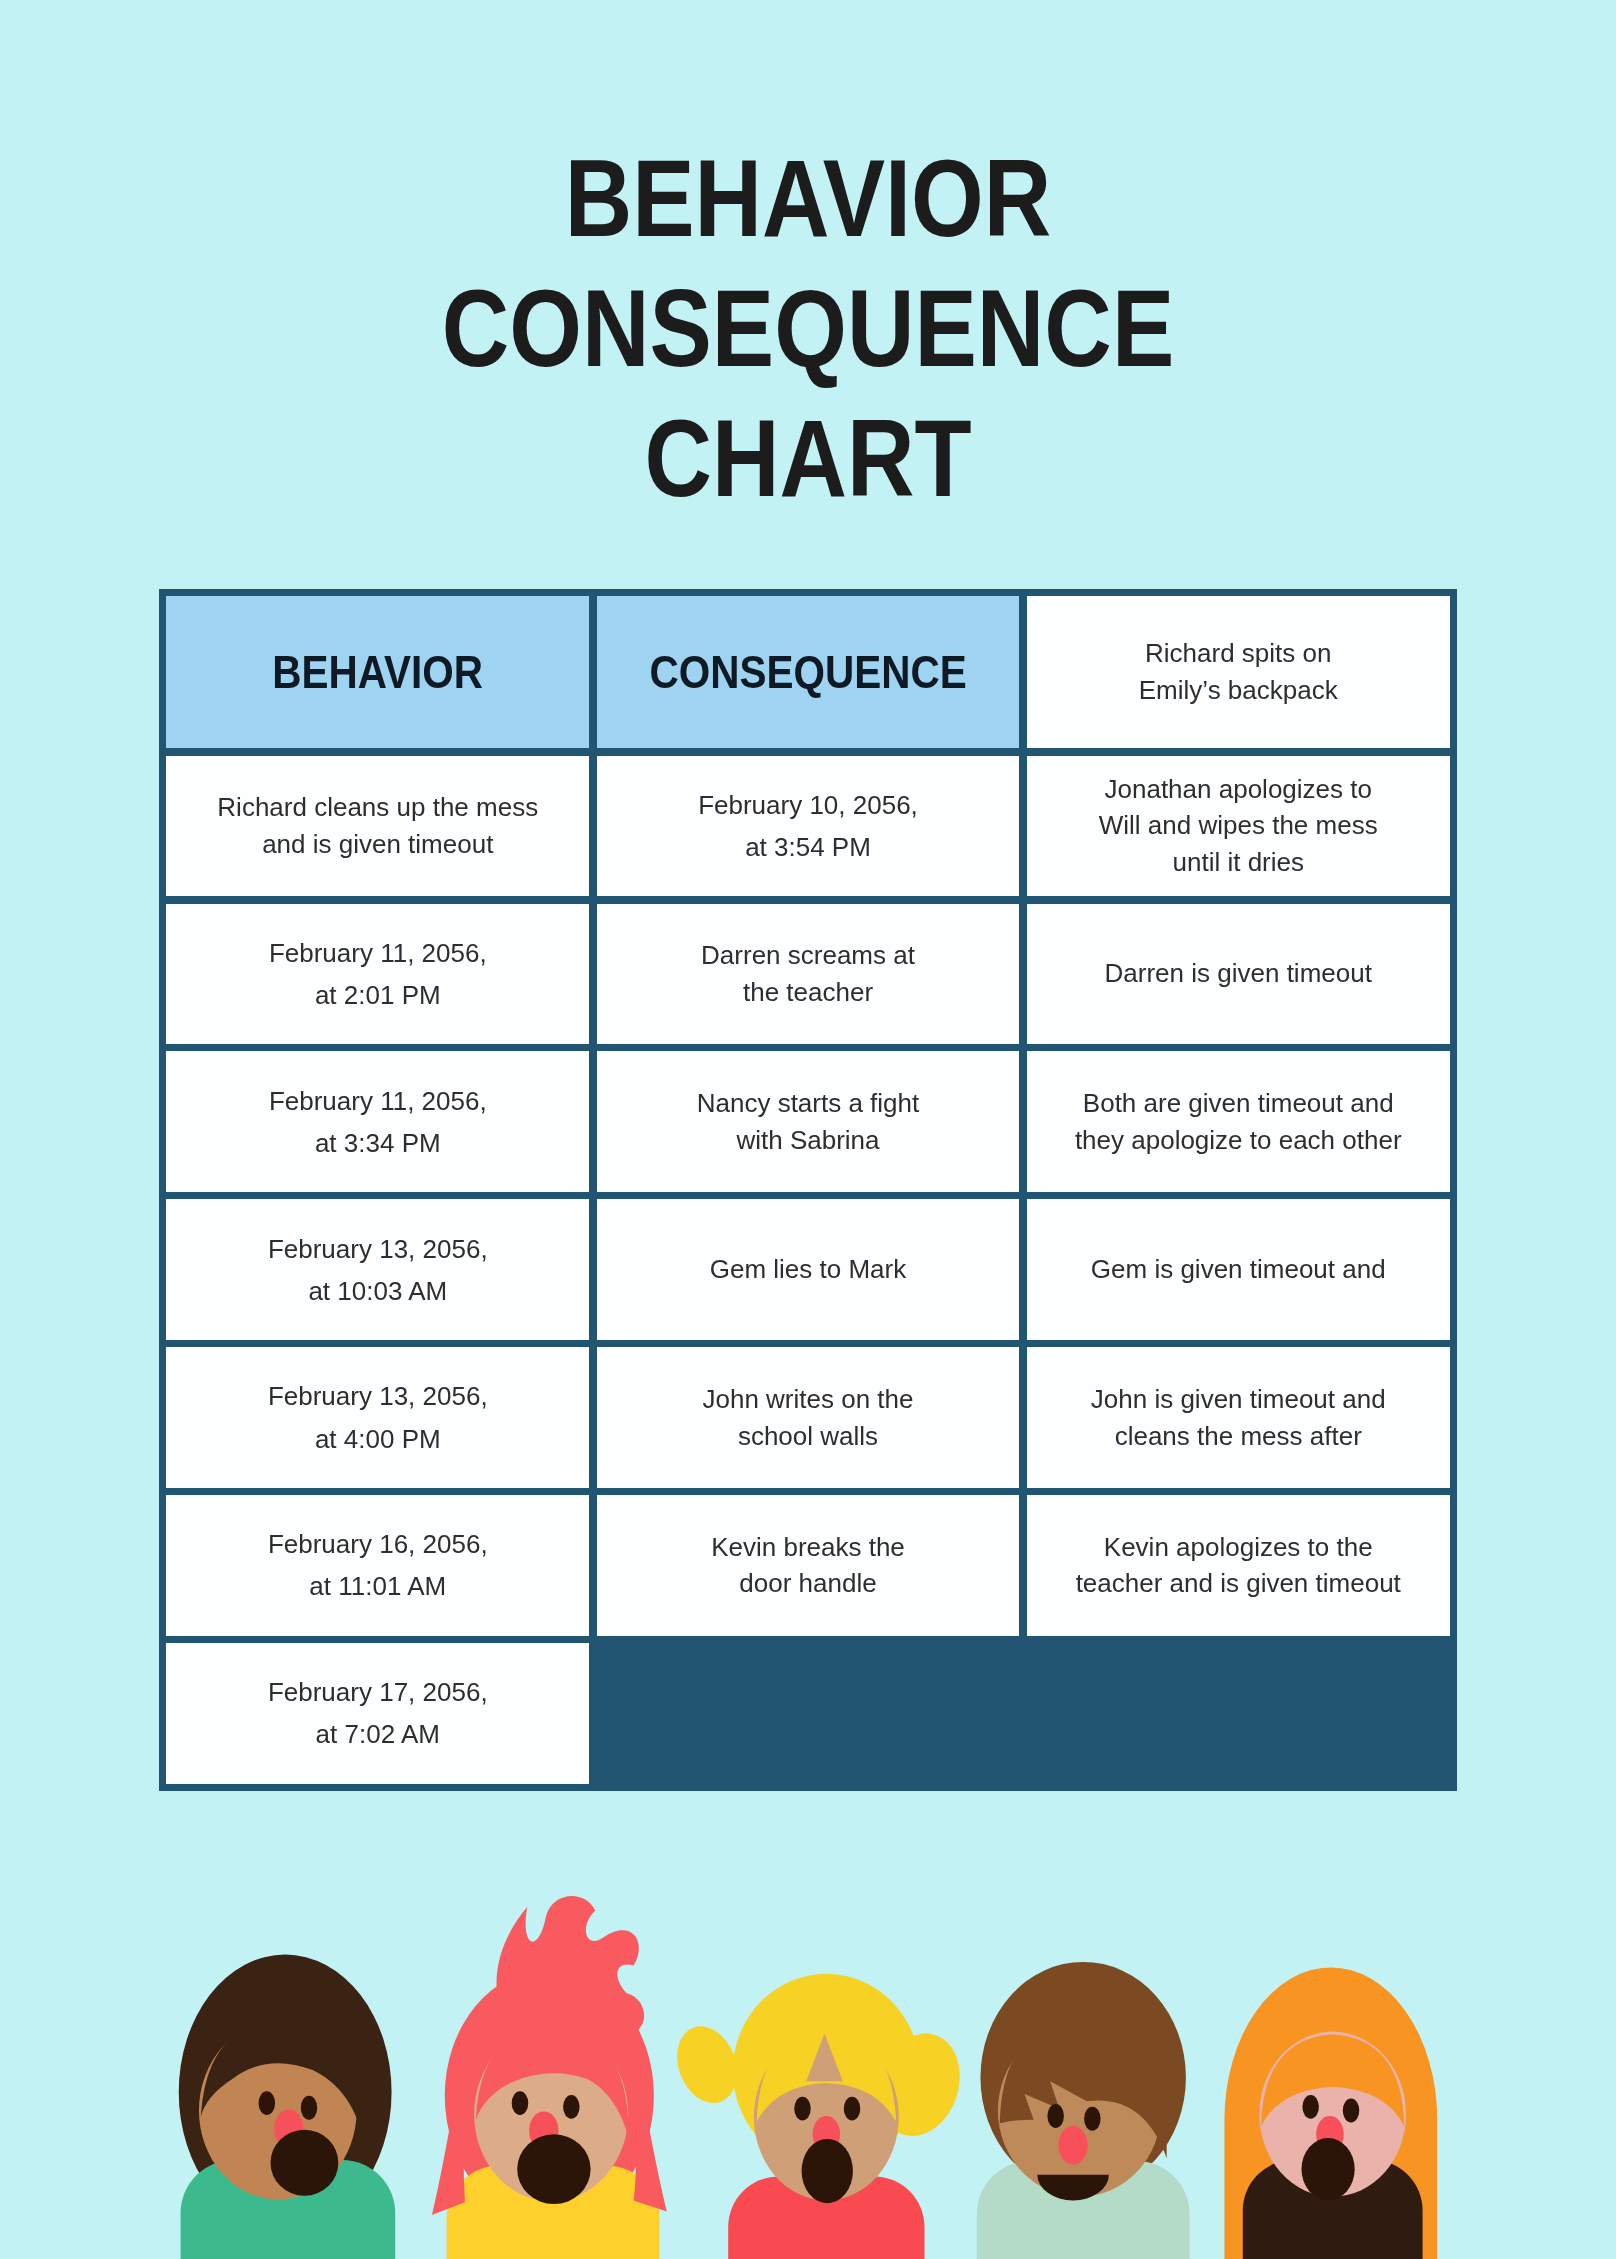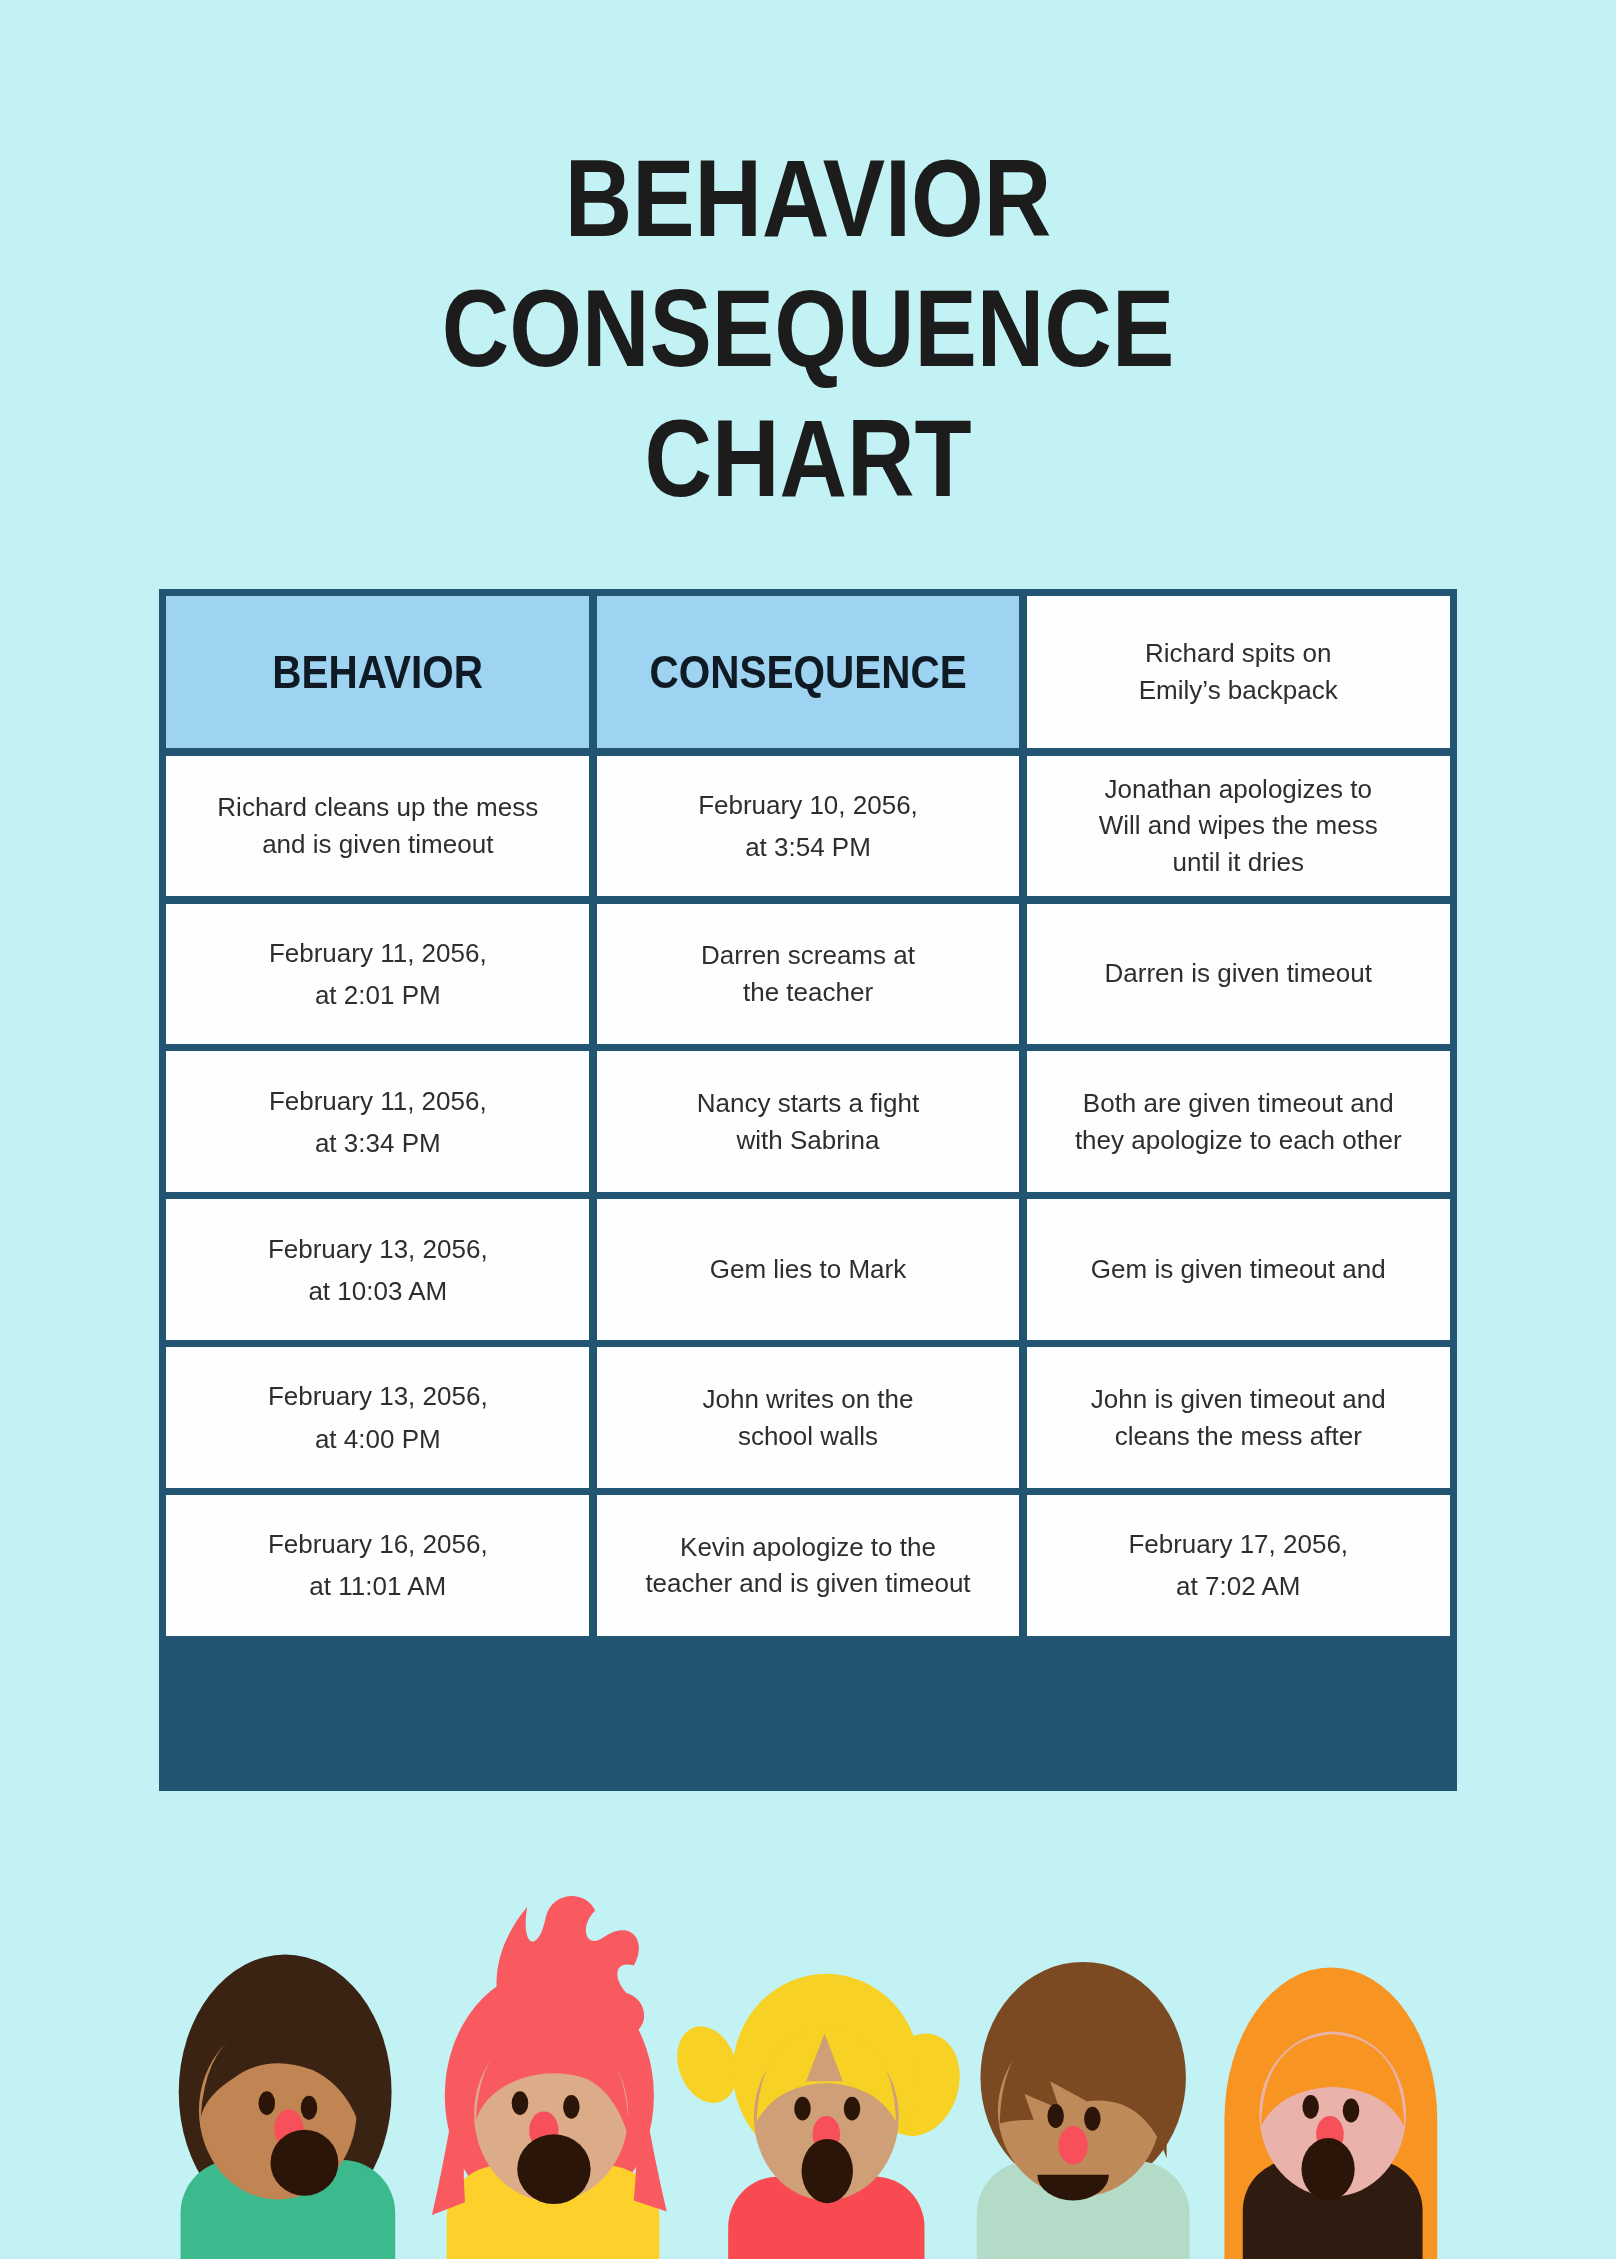--- a/index.html
+++ b/index.html
@@ -127,21 +127,25 @@
     </div>
     <div class="cell body">
       <div>John is given timeout and</div>
       <div>cleans the mess after</div>
     </div>
     <div class="cell body date">
       <div>February 16, 2056,</div>
       <div>at 11:01 AM</div>
     </div>
     <div class="cell body">
-      <div>Kevin apologize to the</div>
+      <div>Kevin breaks the</div>
+      <div>door handle</div>
+    </div>
+    <div class="cell body">
+      <div>Kevin apologizes to the</div>
       <div>teacher and is given timeout</div>
     </div>
     <div class="cell body date">
       <div>February 17, 2056,</div>
       <div>at 7:02 AM</div>
     </div>
   </div>
 
 <svg class="kids" viewBox="0 0 1760 411" xmlns="http://www.w3.org/2000/svg" aria-hidden="true">
 

